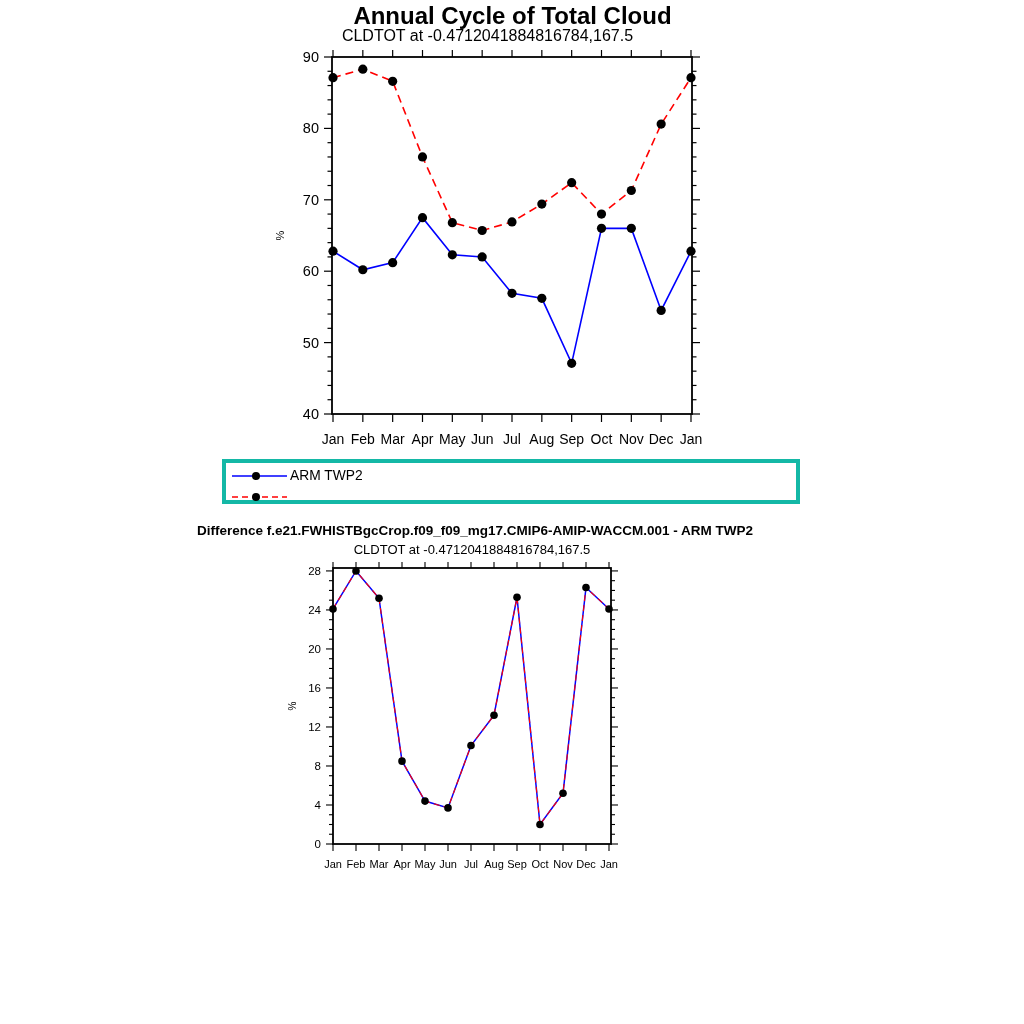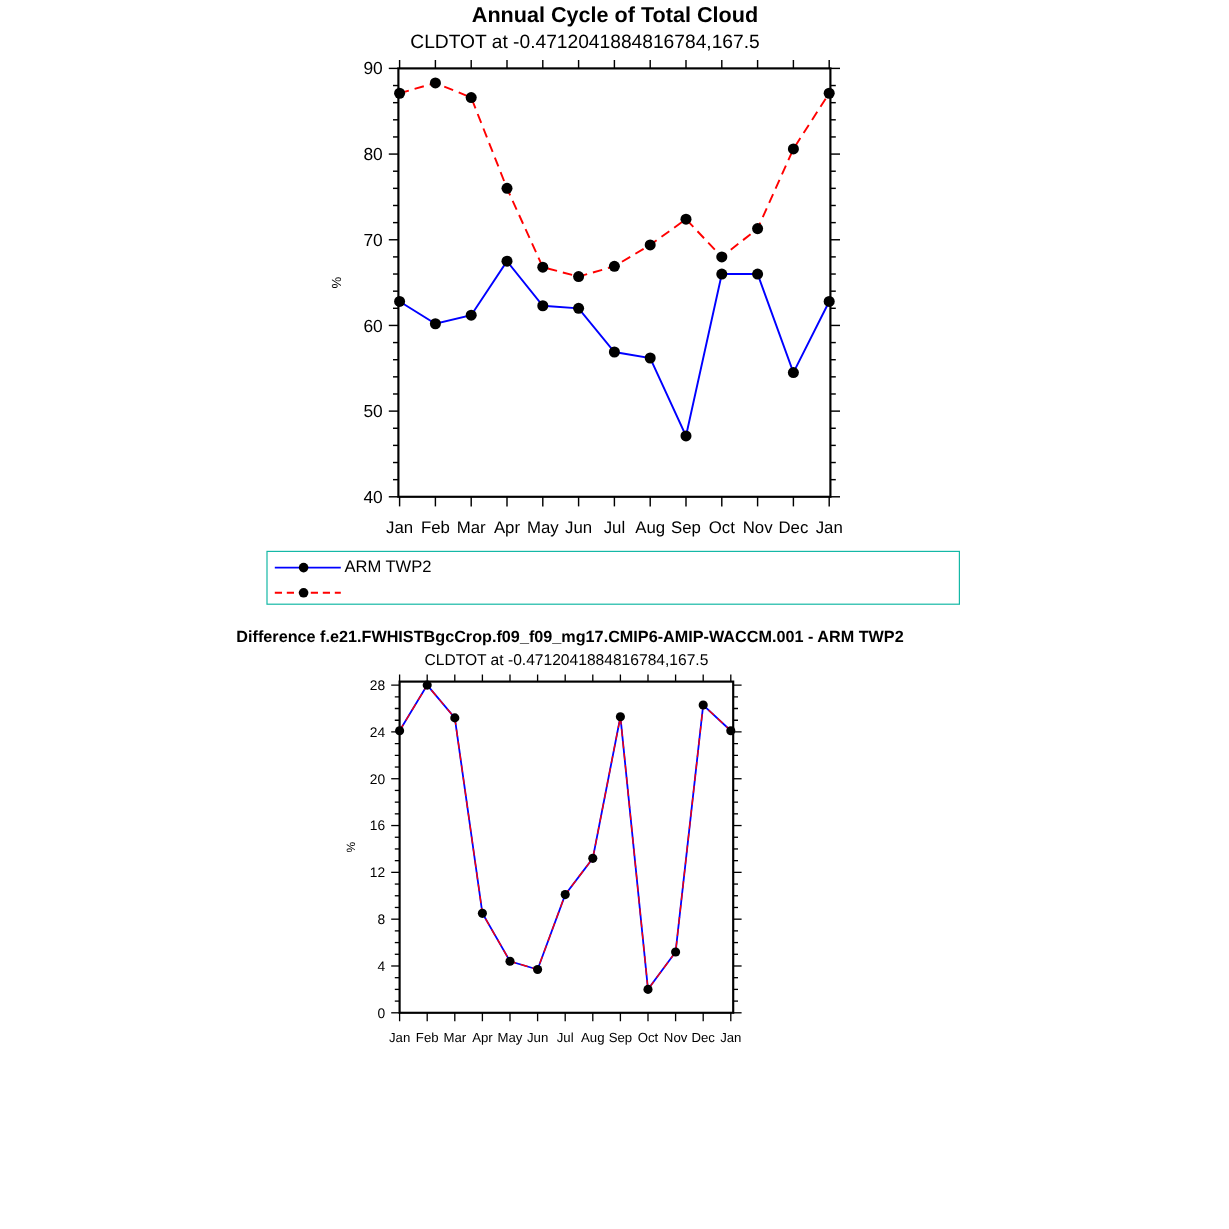--- a/index.html
+++ b/index.html
@@ -1,22 +1,22 @@
 <!DOCTYPE html>
 <html><head>
 <meta charset="utf-8">
 <style>
   html,body{margin:0;padding:0;background:#ffffff;}
   #page{position:relative;width:1024px;height:1024px;background:#ffffff;color:#000;
         font-family:"Liberation Sans", sans-serif;overflow:hidden;}
   .abs{position:absolute;}
-  #title1{left:260px;top:2px;width:505px;text-align:center;font-size:18px;font-weight:bold;}
+  #title1{left:260px;top:2px;width:505px;text-align:center;font-size:24px;font-weight:bold;}
   #subtitle1{left:235px;top:27px;width:505px;text-align:center;font-size:16px;}
   #chart1-svg{left:260px;top:40px;}
-  #legend-box{left:222px;top:459px;width:578px;height:45px;border:1px solid #14b8a6;
+  #legend-box{left:222px;top:459px;width:578px;height:45px;border:4px solid #14b8a6;
               box-sizing:border-box;padding:2px 0 0 5px;background:#fff;}
   .legend-row{display:flex;align-items:center;height:21px;}
   .legend-label{font-size:13.8px;white-space:nowrap;margin-left:2px;}
   #title2{left:175px;top:523px;width:600px;text-align:center;font-size:13.5px;font-weight:bold;}
   #subtitle2{left:172px;top:542px;width:600px;text-align:center;font-size:13px;}
   #chart2-svg{left:270px;top:558px;}
   svg text{fill:#000;font-family:"Liberation Sans", sans-serif;}
 </style>
 </head>
 <body>

